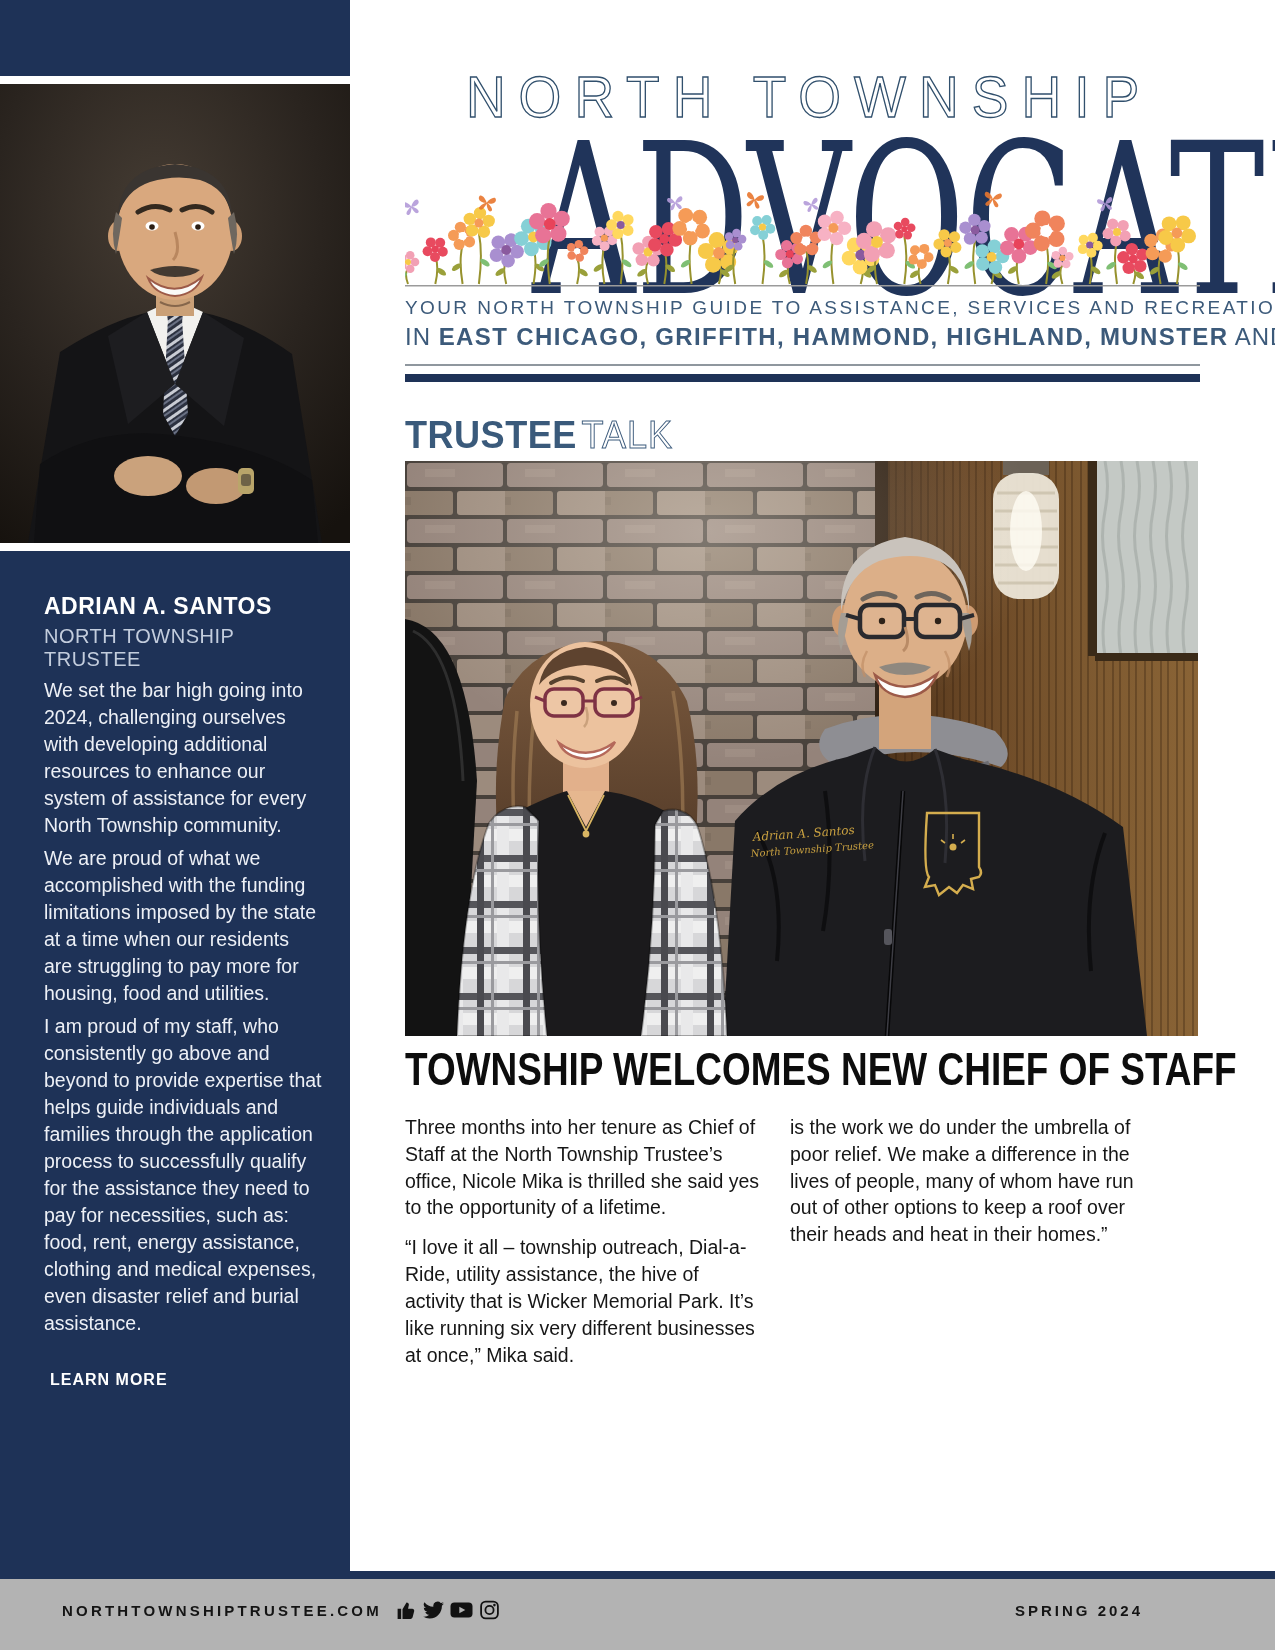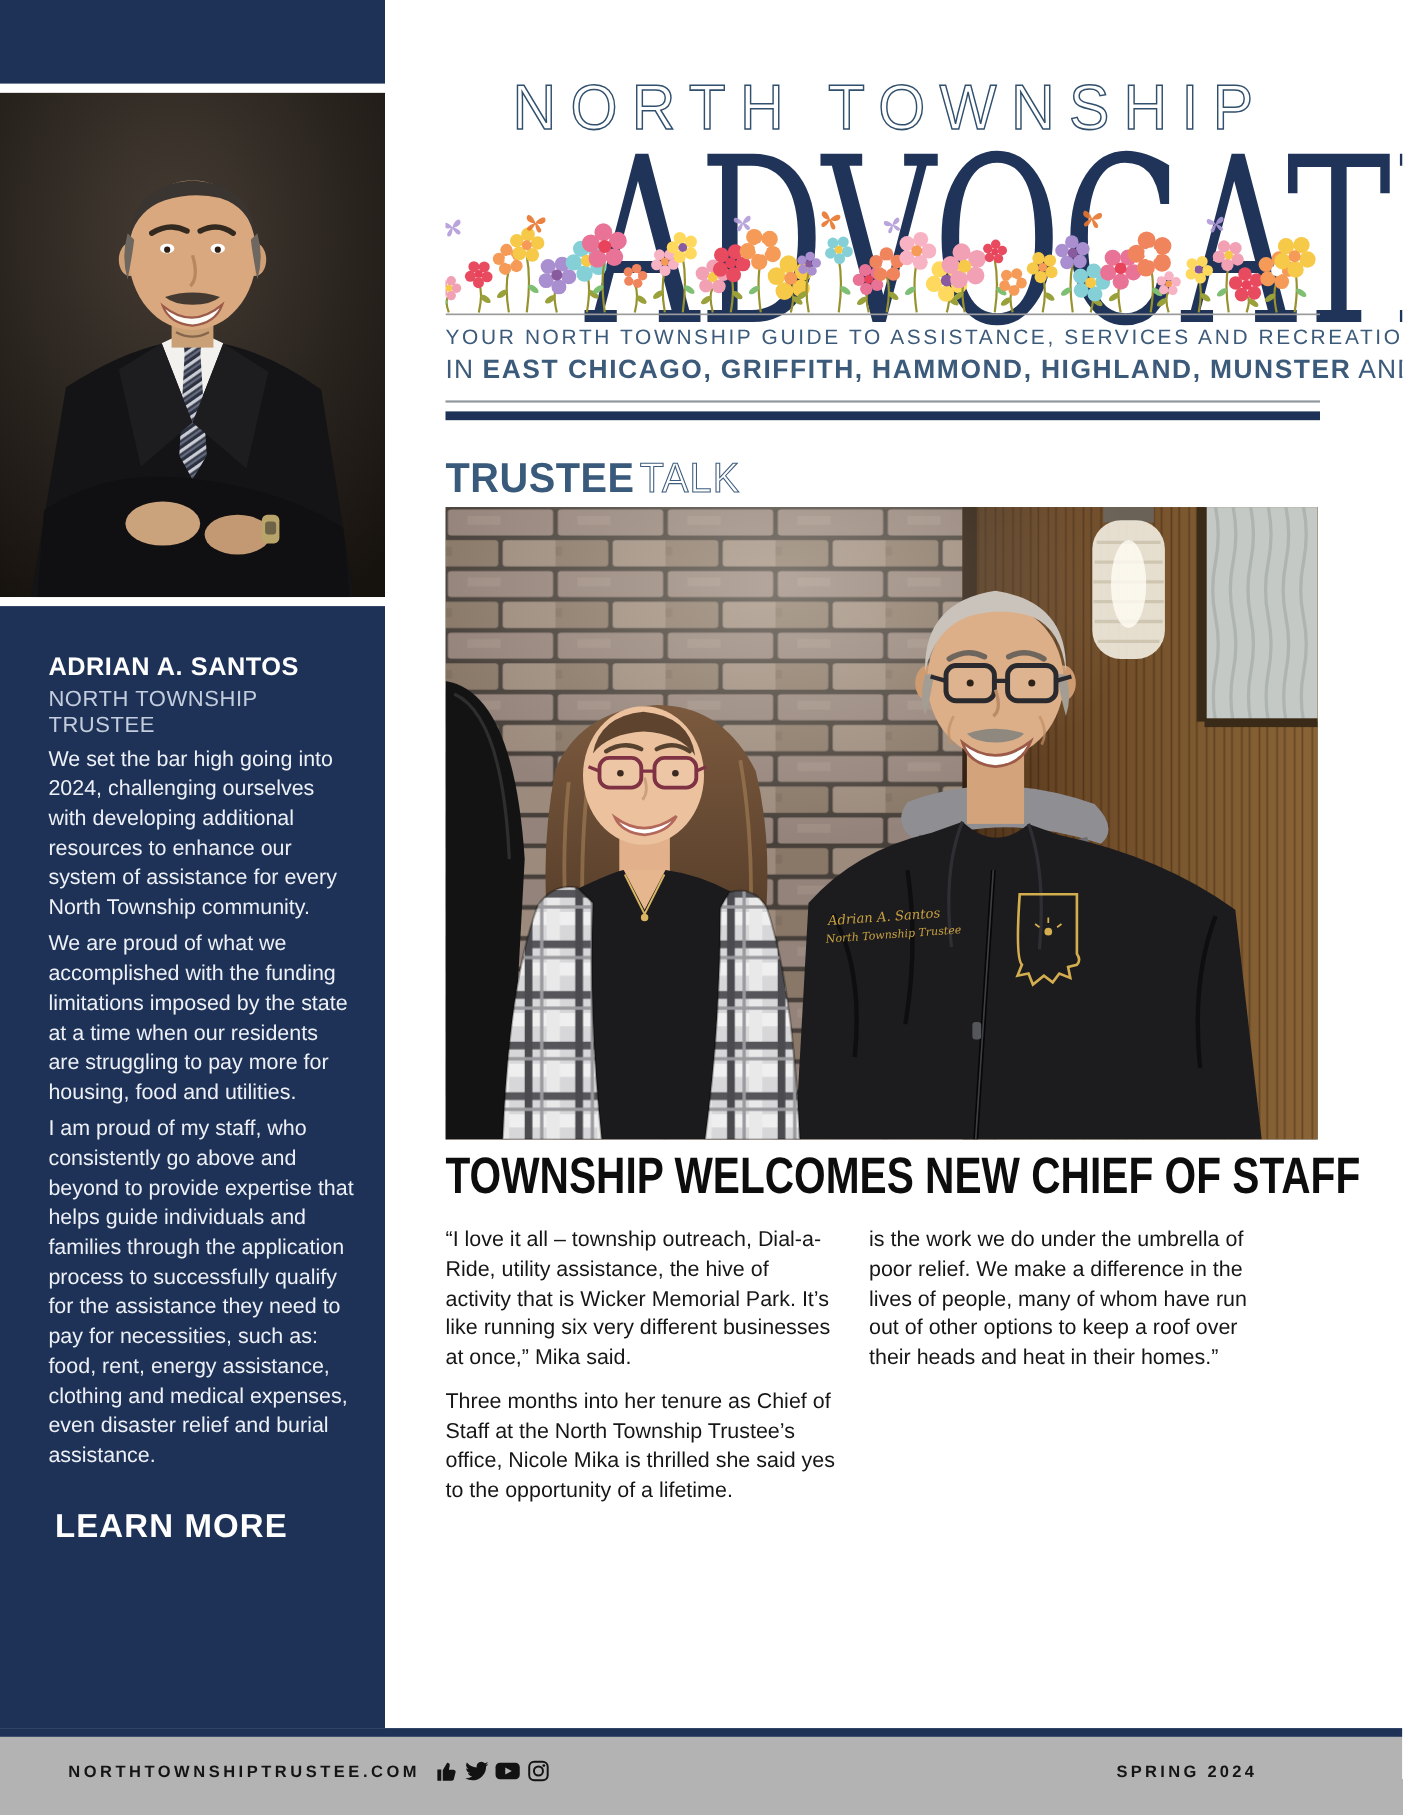--- a/index.html
+++ b/index.html
@@ -8,21 +8,21 @@
 
   
   .navy-top{position:absolute;left:0;top:0;width:350px;height:76px;background:#1e3257;}
   .portrait{position:absolute;left:0;top:84px;width:350px;height:459px;overflow:hidden;}
   .portrait svg{display:block;width:100%;height:100%;}
   .sidebar{position:absolute;left:0;top:551px;width:350px;height:1020px;background:#1e3257;
            box-sizing:border-box;padding:42px 28px 0 44px;color:#eef1f7;}
   .sb-name{font-size:23px;font-weight:bold;letter-spacing:.5px;color:#ffffff;margin:0;}
   .sb-title{font-size:20px;letter-spacing:.5px;color:#c3cddd;margin-top:5px;font-weight:400;}
   .sb-p{font-size:19.5px;line-height:1.385;margin:6px 0 0 0;color:#edf0f6;}
-  .sb-learn{font-size:30px;font-weight:bold;letter-spacing:1px;margin:34px 0 0 6px;color:#ffffff;}
+  .sb-learn{font-size:16px;font-weight:bold;letter-spacing:1px;margin:34px 0 0 6px;color:#ffffff;}
   .link-p strong{font-weight:bold;color:#ffffff;cursor:pointer;}
 
   
   .masthead{position:absolute;left:405px;top:0;width:795px;height:390px;}
   .kicker{position:absolute;top:70px;left:0;width:795px;text-align:center;
           font-size:55px;line-height:1;letter-spacing:13px;padding-left:13px;box-sizing:border-box;
           color:#31506d;-webkit-text-fill-color:transparent;-webkit-text-stroke:1.3px #31506d;
           transform:scaleY(1.05);}
   .advocate{position:absolute;top:116px;left:0;width:795px;text-align:center;
             font-family:"DejaVu Serif",serif;font-size:210px;line-height:1;color:#20345a;
@@ -638,22 +638,22 @@
 
           <path d="M120 346 Q 98 342 84 362 Q 58 430 52 575 L 142 575 Q 130 460 134 360 Z" fill="url(#plaid)" stroke="rgba(0,0,0,.3)" stroke-width="2"></path>
           <path d="M258 350 Q 280 344 292 364 Q 316 436 322 575 L 236 575 Q 250 470 250 364 Z" fill="url(#plaid)" stroke="rgba(0,0,0,.3)" stroke-width="2"></path>
         </g>
       </svg>
     </div>
 
     <h1 class="headline">TOWNSHIP WELCOMES NEW CHIEF OF STAFF</h1>
 
     <div class="col col1">
+      <p>Three months into her tenure as Chief of Staff at the North Township Trustee’s office,  Nicole Mika is thrilled she said yes to the opportunity of a lifetime.</p>
       <p>“I love it all – township outreach, Dial-a-Ride, utility assistance, the hive of activity that is Wicker Memorial Park. It’s like running six very different businesses at once,” Mika said.</p>
-      <p>Three months into her tenure as Chief of Staff at the North Township Trustee’s office,  Nicole Mika is thrilled she said yes to the opportunity of a lifetime.</p>
     </div>
     <div class="col col2">
       <p>is the work we do under the umbrella of poor relief. We make a difference in the lives of people, many of whom have run out of other options to keep a roof over their heads and heat in their homes.”</p>
     </div>
   </main>
 
   <div class="stripe"></div>
   <footer class="footer">
     <div class="f-left">
       <span class="f-site">NORTHTOWNSHIPTRUSTEE.COM</span>

